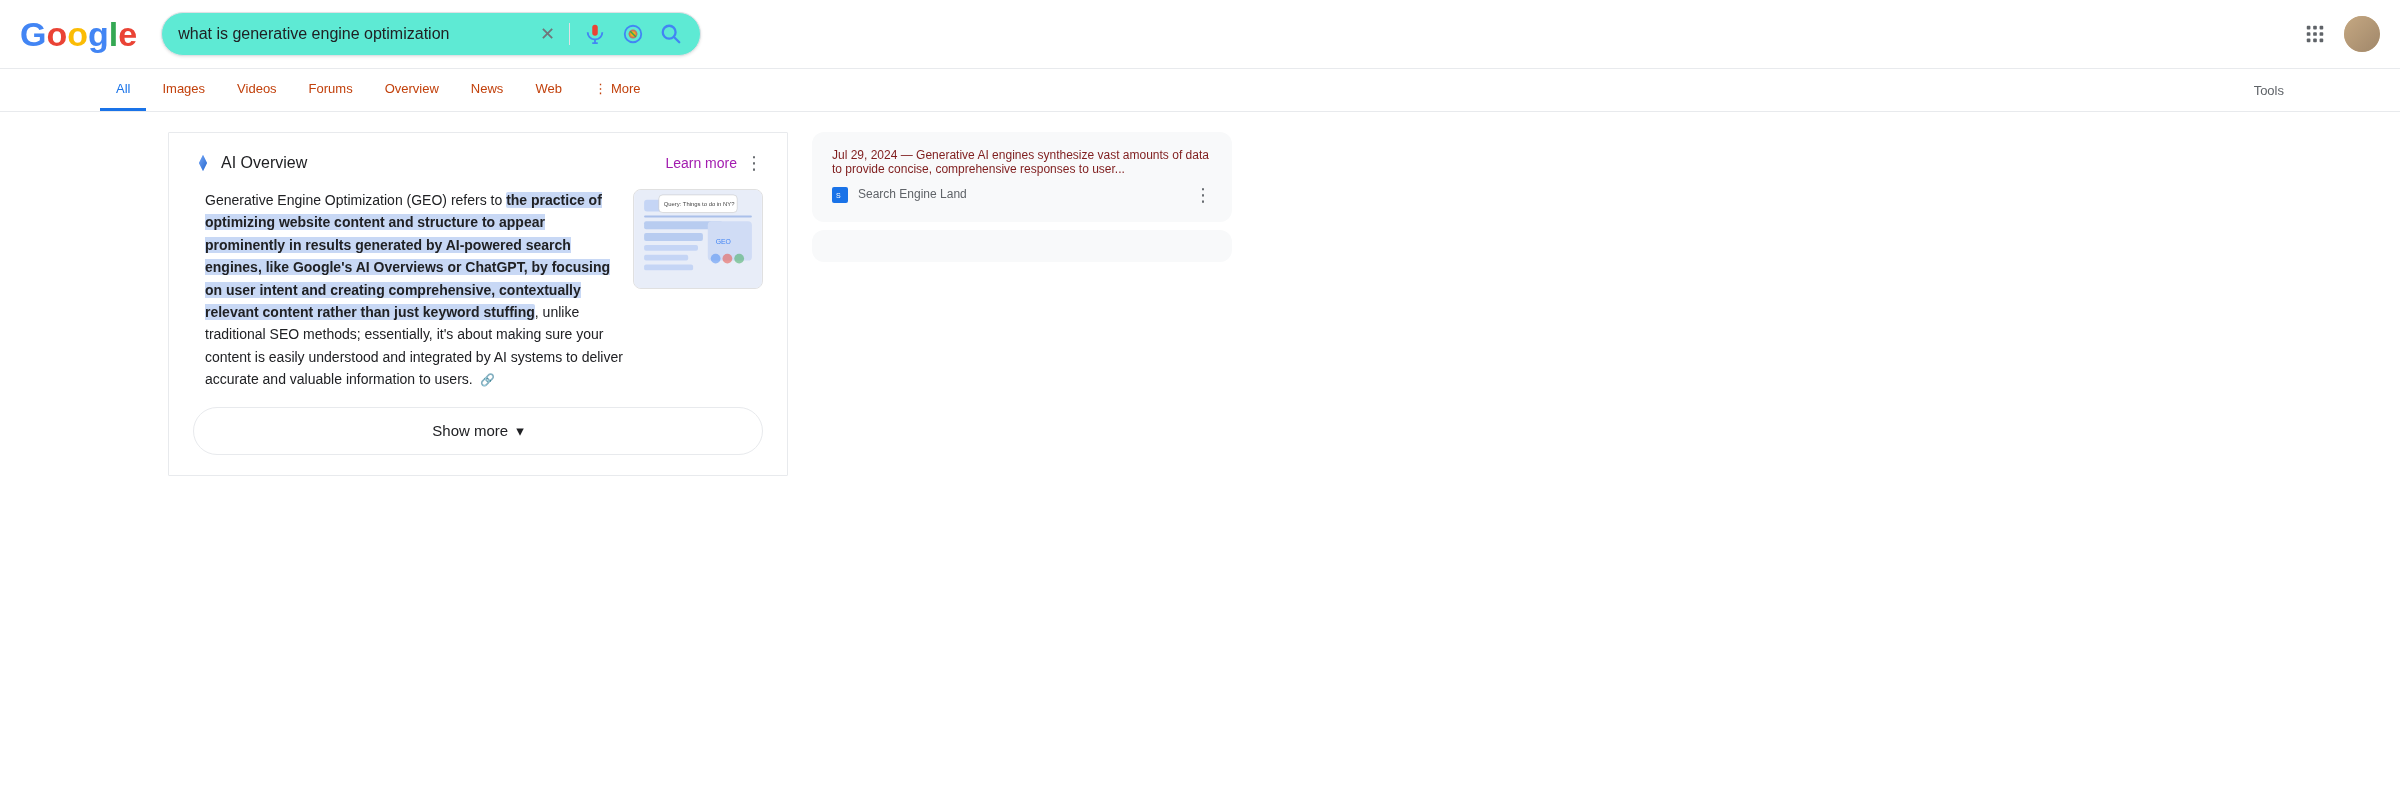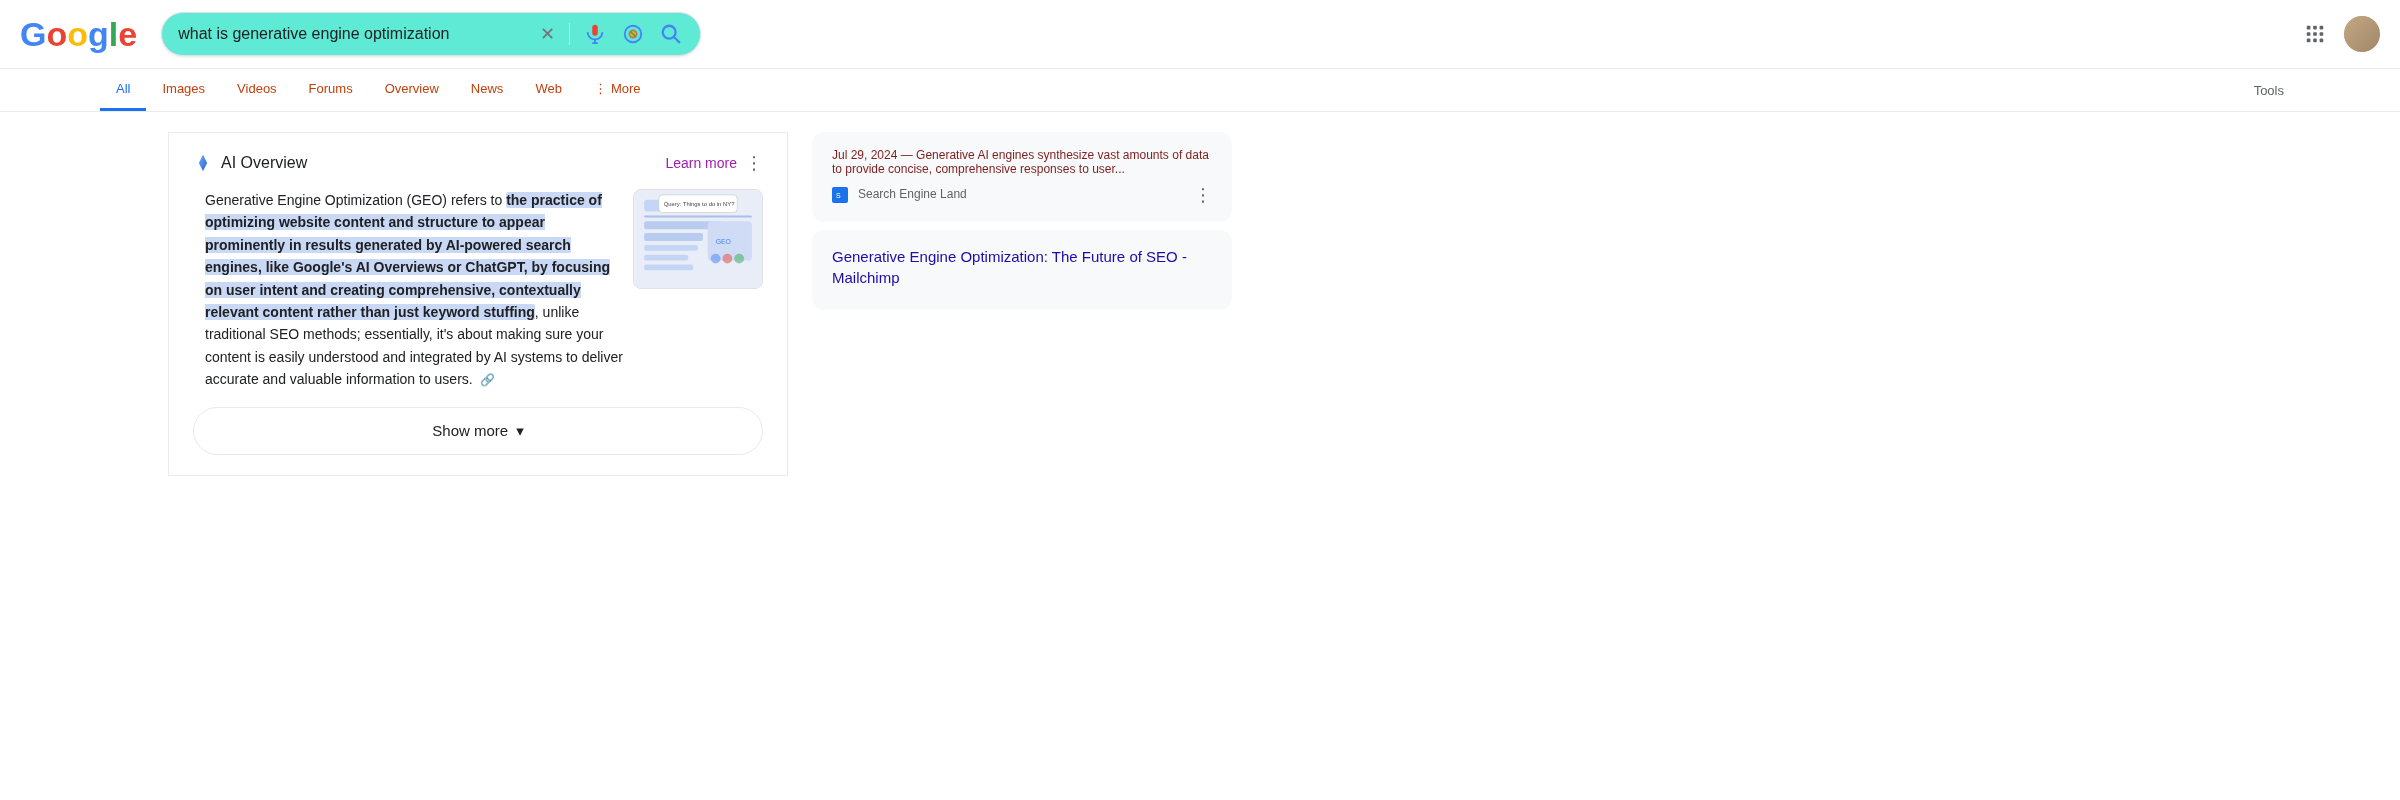--- a/index.html
+++ b/index.html
@@ -459,18 +459,17 @@
           </div>
           <span>Search Engine Land</span>
         </div>
         <button class="source-more-btn">
           <span>⋮</span>
         </button>
       </div>
     </div>
 
     <div class="source-card">
-      <div class="source-title">Generative Engine Optimization: The Future of SEO - Mailchimp</div>
     </div>
 
   </div>
 
 </div>
 
 </body></html>

